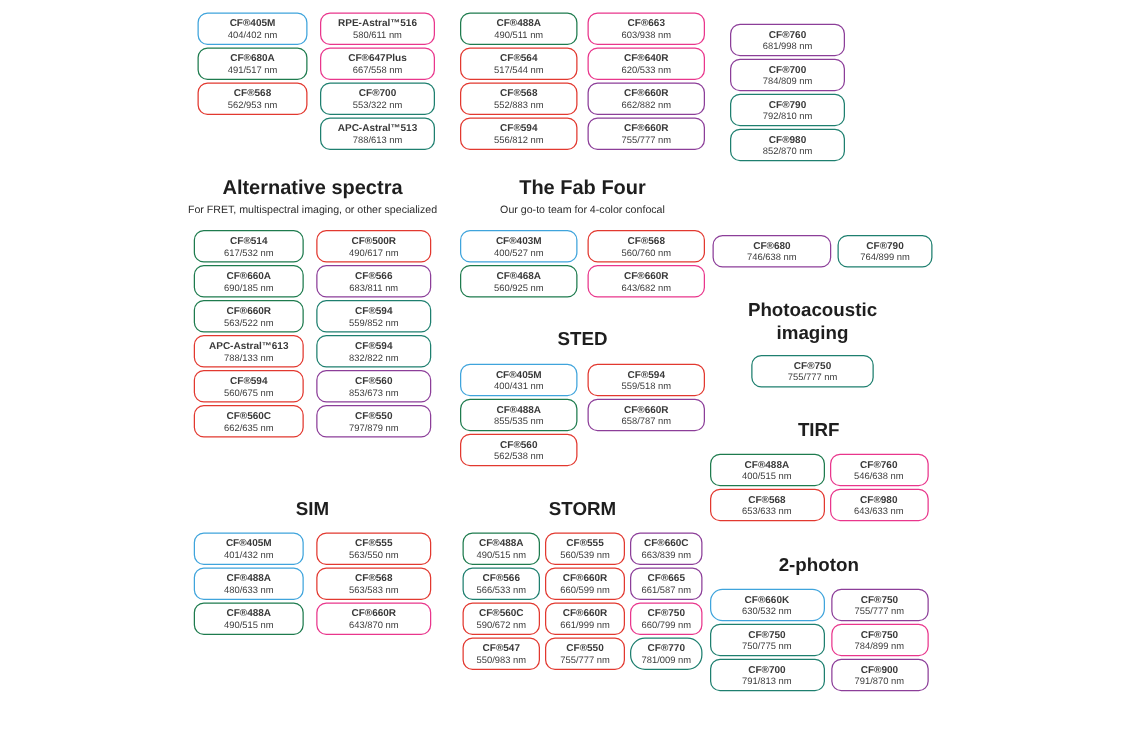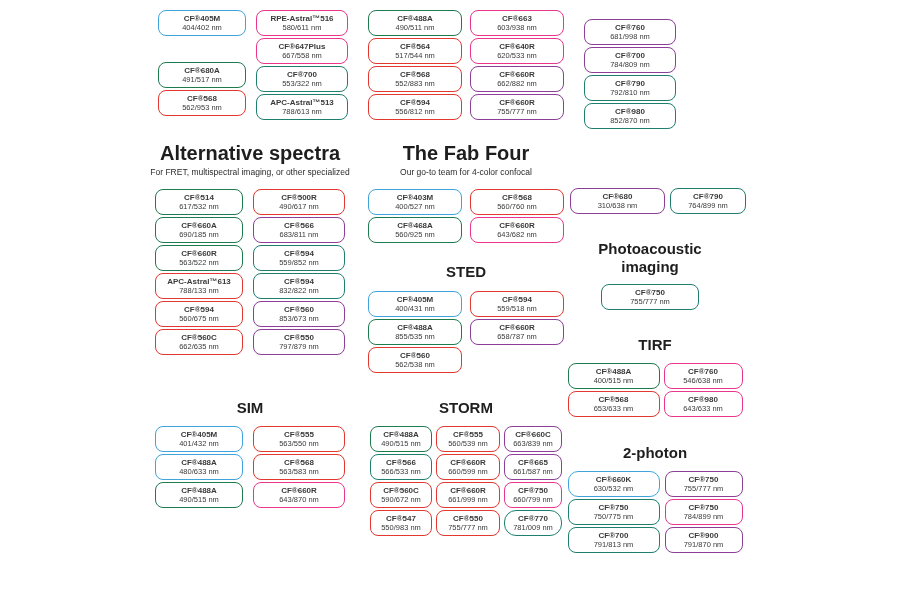--- a/index.html
+++ b/index.html
@@ -1,19 +1,19 @@
 <!DOCTYPE html>
 <html><head>
 <meta charset="utf-8">
 <style>
   html,body{margin:0;padding:0;background:#ffffff;}
   body{font-family:"Liberation Sans",sans-serif;color:#231f20;}
   .canvas{position:relative;width:900px;height:594px;background:#ffffff;overflow:hidden;}
   .sec{position:absolute;text-align:center;}
-  .sec-title{font-size:20px;font-weight:bold;line-height:1.2;margin:0;color:#1e1e1e;}
+  .sec-title{font-size:16px;font-weight:bold;line-height:1.2;margin:0;color:#1e1e1e;}
   .sec-title.small{font-size:15px;}
   .sec-sub{font-size:8.5px;line-height:1.2;margin:2px 0 0;white-space:nowrap;color:#2b2b2b;}
   .chips{display:flex;justify-content:center;align-items:flex-start;}
   .chip-col{display:flex;flex-direction:column;gap:2px;}
   .chip{box-sizing:border-box;height:26px;border:1.5px solid #888;border-radius:8px;
         background:#fff;display:flex;flex-direction:column;justify-content:center;
         align-items:center;padding:1px 2px;}
   .chip-name{font-size:8px;font-weight:bold;line-height:1.2;white-space:nowrap;color:#3a3a3a;}
   .chip-value{font-size:7.5px;line-height:1.2;white-space:nowrap;color:#3a3a3a;}
 </style>
@@ -22,21 +22,21 @@
 
 <div class="canvas">
 
   <div class="sec" style="left:158px;top:10px;">
     <div class="chips">
         <div class="chip-col" style="width: 88px;">
           <div class="chip" style="border-color: rgb(63, 164, 220);">
             <div class="chip-name">CF®405M</div>
             <div class="chip-value">404/402 nm</div>
           </div>
-          <div class="chip" style="border-color: rgb(30, 123, 78); margin-top: 24px;">
+          <div class="chip" style="border-color: rgb(30, 123, 78);">
             <div class="chip-name">CF®680A</div>
             <div class="chip-value">491/517 nm</div>
           </div>
           <div class="chip" style="border-color: rgb(226, 56, 47);">
             <div class="chip-name">CF®568</div>
             <div class="chip-value">562/953 nm</div>
           </div>
         </div>
       </div>
   </div>
@@ -243,21 +243,21 @@
           </div>
         </div>
       </div>
   </div>
 
   <div class="sec" style="left:570px;top:188px;">
     <div class="chips" style="gap:5px;">
         <div class="chip-col" style="width: 95px;">
           <div class="chip" style="border-color: rgb(140, 62, 153);">
             <div class="chip-name">CF®680</div>
-            <div class="chip-value">310/638 nm</div>
+            <div class="chip-value">746/638 nm</div>
           </div>
         </div>
         <div class="chip-col" style="width: 76px;">
           <div class="chip" style="border-color: rgb(30, 127, 111);">
             <div class="chip-name">CF®790</div>
             <div class="chip-value">764/899 nm</div>
           </div>
         </div>
       </div>
   </div>

